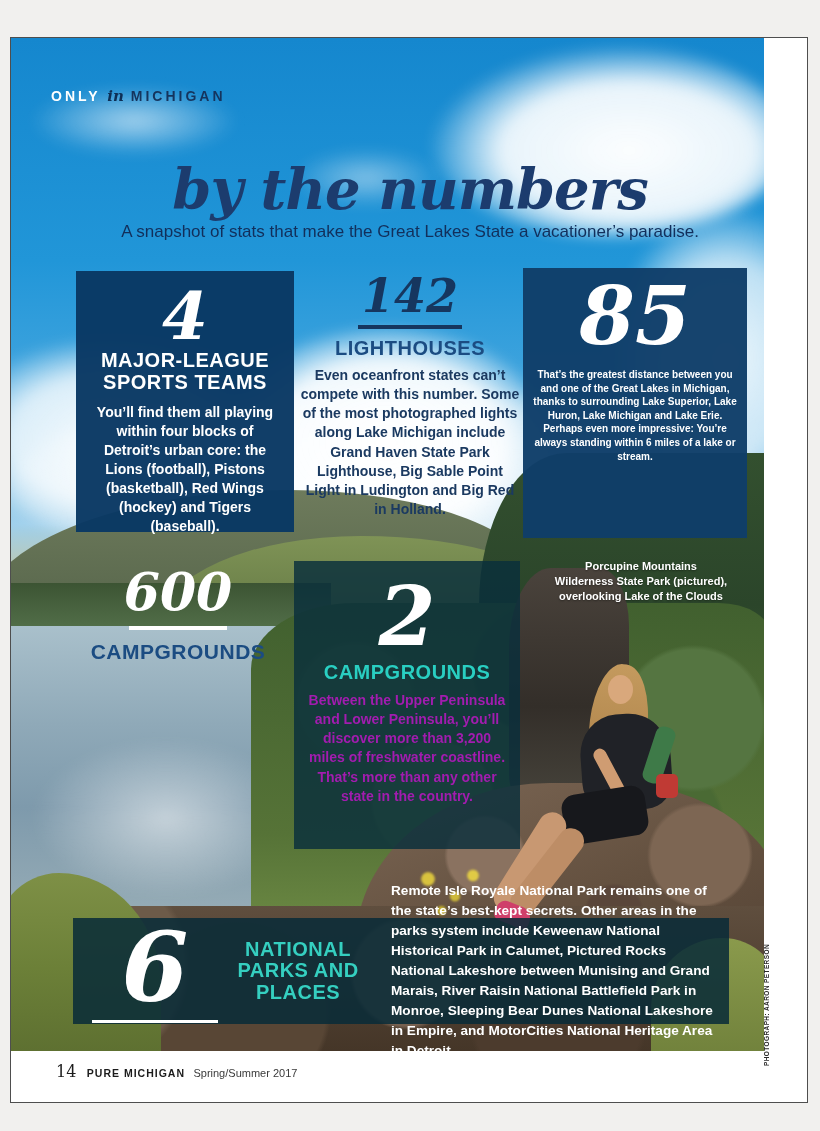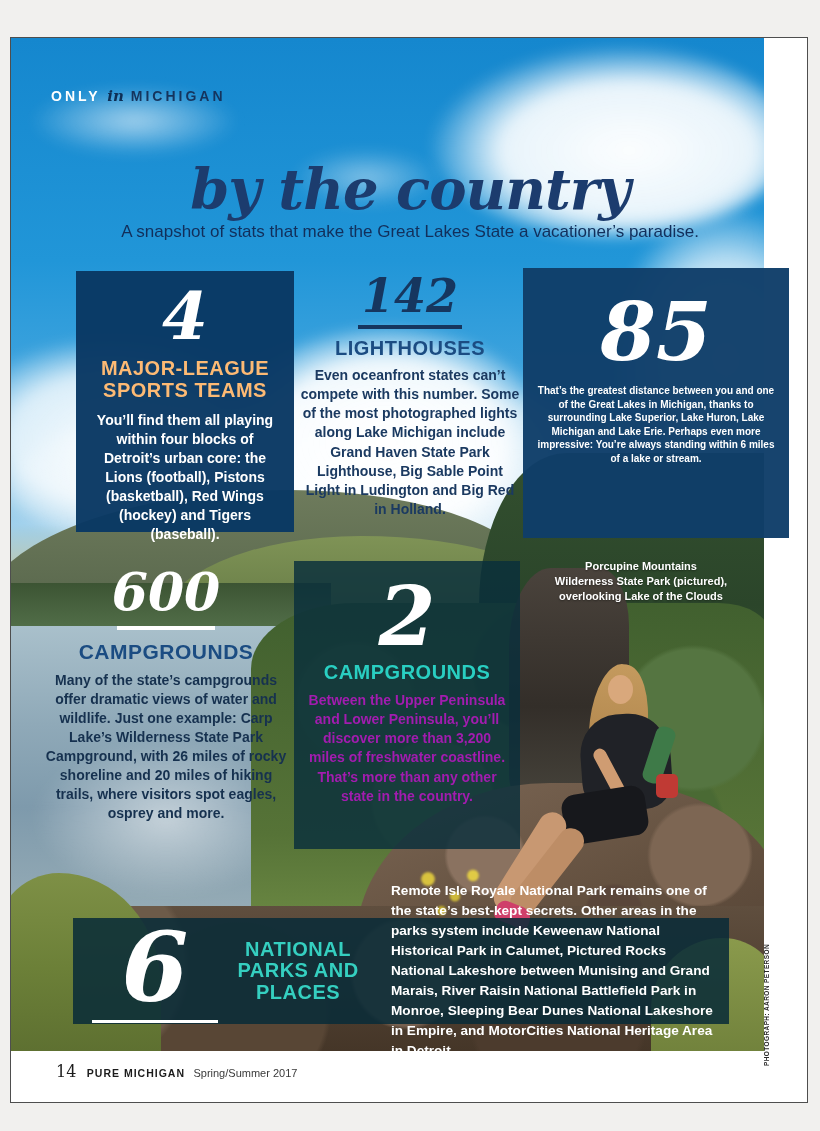--- a/index.html
+++ b/index.html
@@ -76,35 +76,35 @@
               font-size:17px; font-weight:normal; color:#122f5b; }
 
   .stat { position:absolute; text-align:center; }
   .num  { font-family:"DejaVu Serif",serif; font-style:italic; font-weight:bold; line-height:1; }
   .lbl  { font-weight:bold; letter-spacing:.5px; line-height:1.12; }
   .bod  { font-weight:bold; line-height:1.36; }
   .rule { margin:6px auto 8px; }
 
   .box1 { left:65px; top:233px; width:218px; height:261px; background:rgba(9,56,99,.97); padding:12px 12px; }
   .box1 .num { font-size:66px; color:#fff; }
-  .box1 .lbl { font-size:20px; color:#fdba74; margin-top:8px; }
+  .box1 .lbl { font-size:20px; color:#ffffff; }
   .box1 .bod { font-size:14px; color:#fff; margin-top:9px; }
 
   .box2 { left:288px; top:235px; width:222px; }
   .box2 .num { font-size:46px; color:#16365f; }
   .box2 .rule { width:104px; border-bottom:4px solid #16365f; }
   .box2 .lbl { font-size:20px; color:#1b4c82; }
   .box2 .bod { font-size:14px; color:#1b3a61; margin-top:7px; }
 
-  .box3 { left:512px; top:230px; width:266px; height:270px; background:rgba(16,62,105,.97); padding:24px 10px; }
+  .box3 { left:512px; top:230px; width:224px; height:270px; background:rgba(16,62,105,.97); padding:8px 10px; }
   .box3 .num { font-size:80px; color:#fff; }
   .box3 .lbl { font-size:20px; color:#2bd2c3; margin-top:2px; }
   .box3 .bod { font-size:10px; color:#fff; margin-top:12px; }
 
-  .box4 { left:33px; top:528px; width:244px; }
+  .box4 { left:45px; top:528px; width:244px; }
   .box4 .num { font-size:52px; color:#fff; }
   .box4 .rule { width:98px; border-bottom:4px solid #fff; margin:8px auto 10px; }
   .box4 .lbl { font-size:21px; color:#1b4c82; }
   .box4 .bod { font-size:14px; color:#16314f; margin-top:7px; }
 
   .box5 { left:283px; top:523px; width:226px; height:288px; background:rgba(8,46,60,.82); padding:14px 10px; }
   .box5 .num { font-size:82px; color:#fff; }
   .box5 .lbl { font-size:20px; color:#29cfc2; margin-top:4px; }
   .box5 .bod { font-size:14px; color:#a21caf; margin-top:8px; }
 
@@ -167,21 +167,21 @@
     <div class="ph w-leg2"></div>
     <div class="ph w-shoe"></div>
   </div>
 
   <div class="eyebrow">
     <span class="w">ONLY</span>
     <span class="i">in</span>
     <span class="m">MICHIGAN</span>
   </div>
 
-  <div class="title">by the country</div>
+  <div class="title">by the numbers</div>
   <div class="subtitle">A snapshot of stats that make the Great Lakes State a vacationer’s paradise.</div>
 
   <div class="stat box1">
     <div class="num">4</div>
     <div class="lbl">MAJOR-LEAGUE SPORTS TEAMS</div>
     <div class="bod">You’ll find them all playing within four blocks of Detroit’s urban core: the Lions (football), Pistons (basketball), Red Wings (hockey) and Tigers (baseball).</div>
   </div>
 
   <div class="stat box2">
     <div class="num">142</div>
@@ -192,21 +192,20 @@
 
   <div class="stat box3">
     <div class="num">85</div>
     <div class="bod">That’s the greatest distance between you and one of the Great Lakes in Michigan, thanks to surrounding Lake Superior, Lake Huron, Lake Michigan and Lake Erie. Perhaps even more impressive: You’re always standing within 6 miles of a lake or stream.</div>
   </div>
 
   <div class="stat box4">
     <div class="num">600</div>
     <div class="rule"></div>
     <div class="lbl">CAMPGROUNDS</div>
-    <div class="bod">Many of the state’s campgrounds offer dramatic views of water and wildlife. Just one example: Carp Lake’s Wilderness State Park Campground, with 26 miles of rocky shoreline and 20 miles of hiking trails, where visitors spot eagles, osprey and more.</div>
   </div>
 
   <div class="stat box5">
     <div class="num">2</div>
     <div class="lbl">CAMPGROUNDS</div>
     <div class="bod">Between the Upper Peninsula and Lower Peninsula, you’ll discover more than 3,200 miles of freshwater coastline. That’s more than any other state in the country.</div>
   </div>
 
   <div class="caption">
     <span>Porcupine Mountains</span><br>

